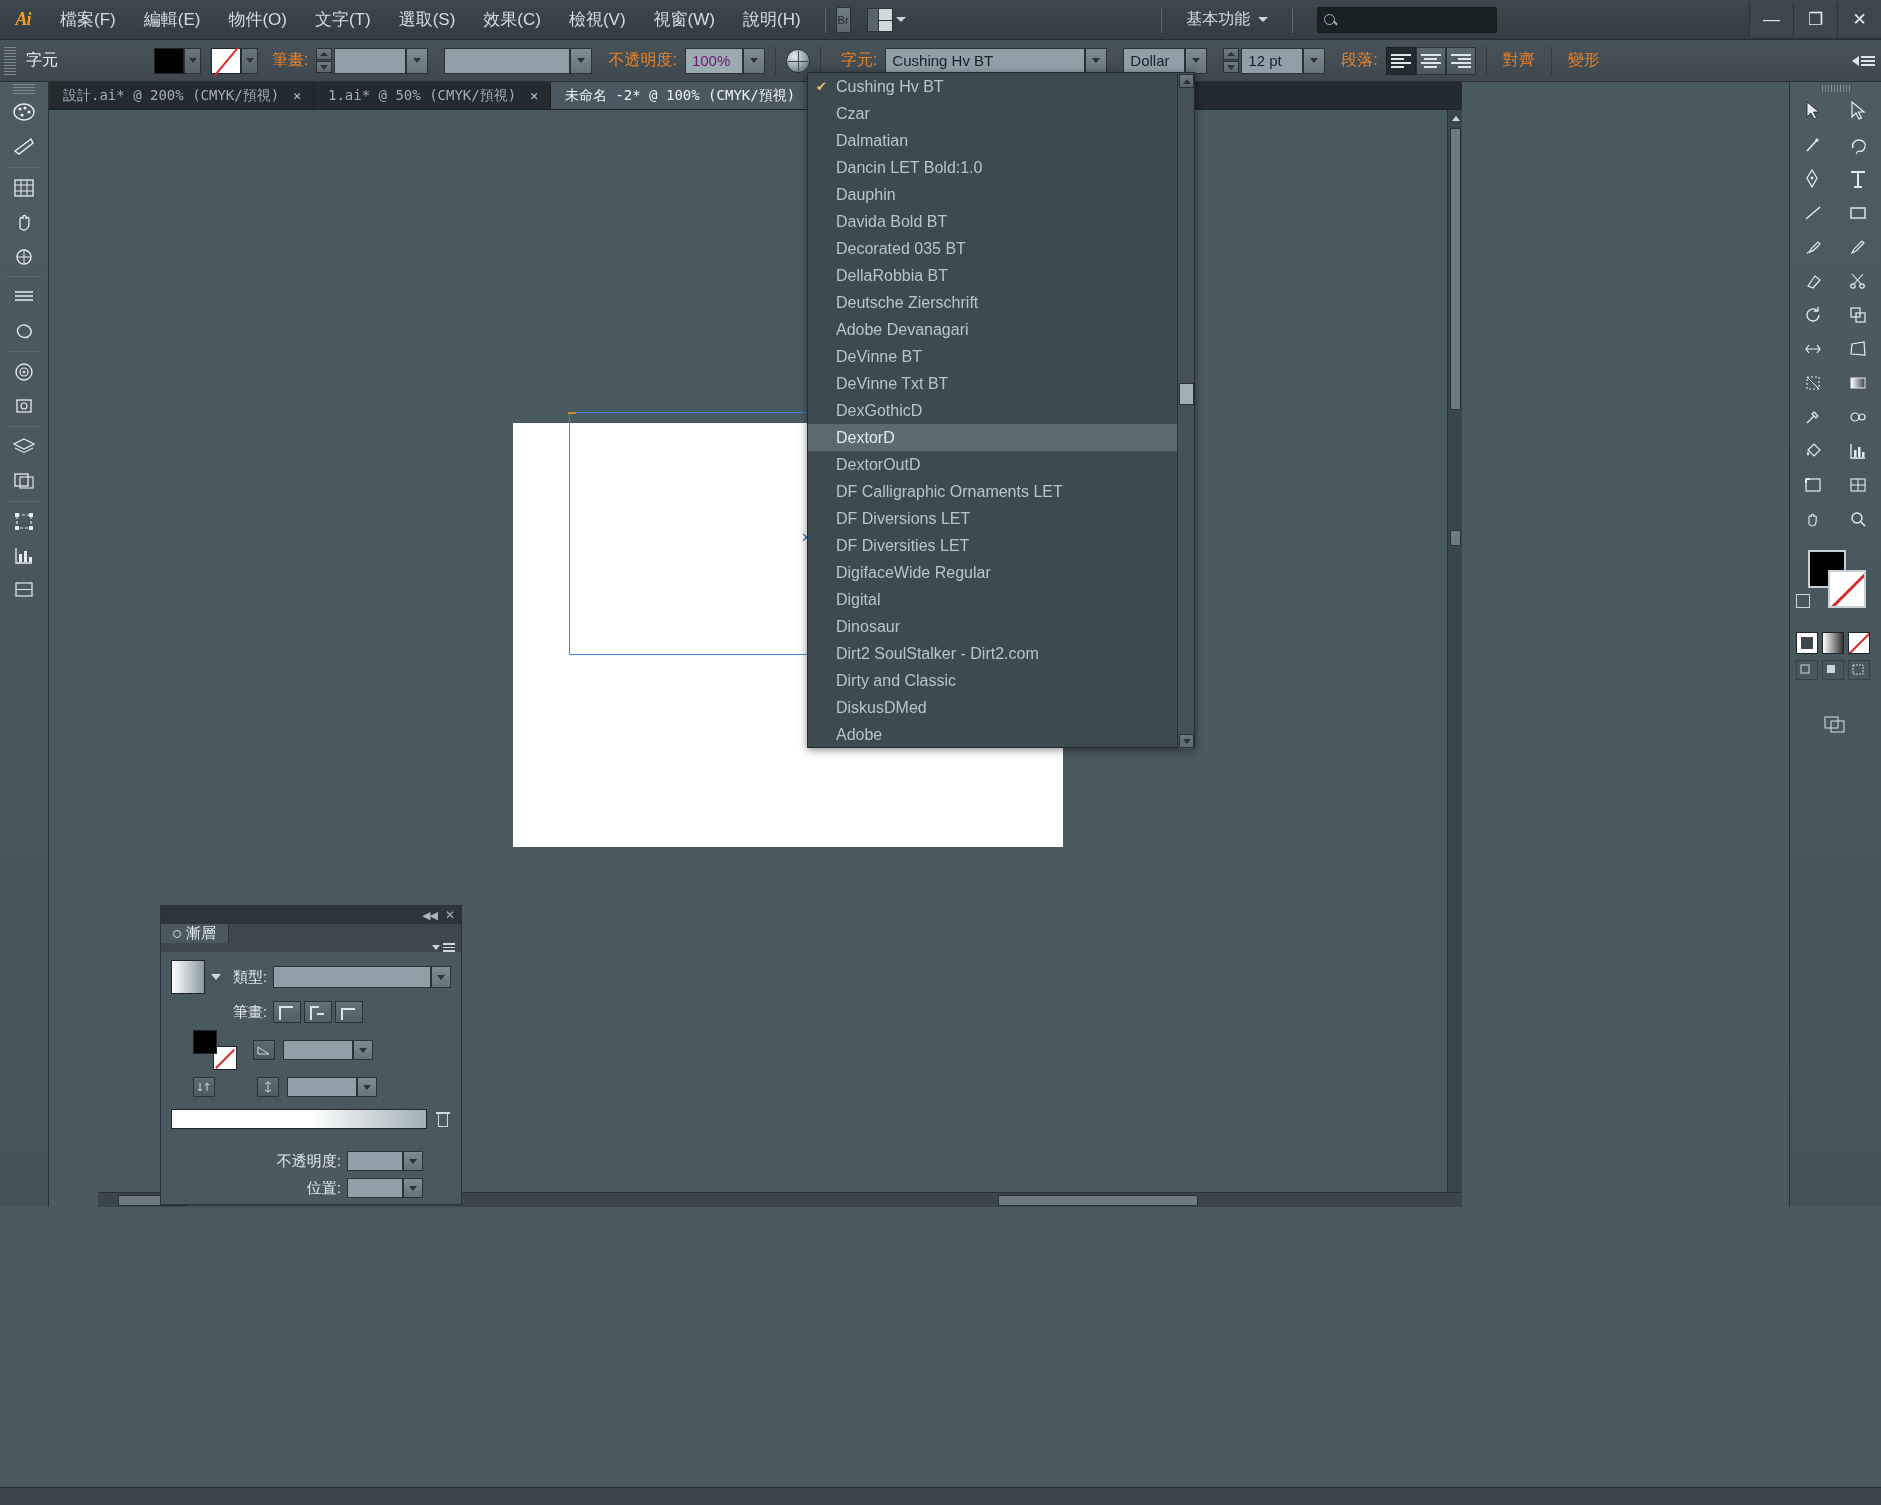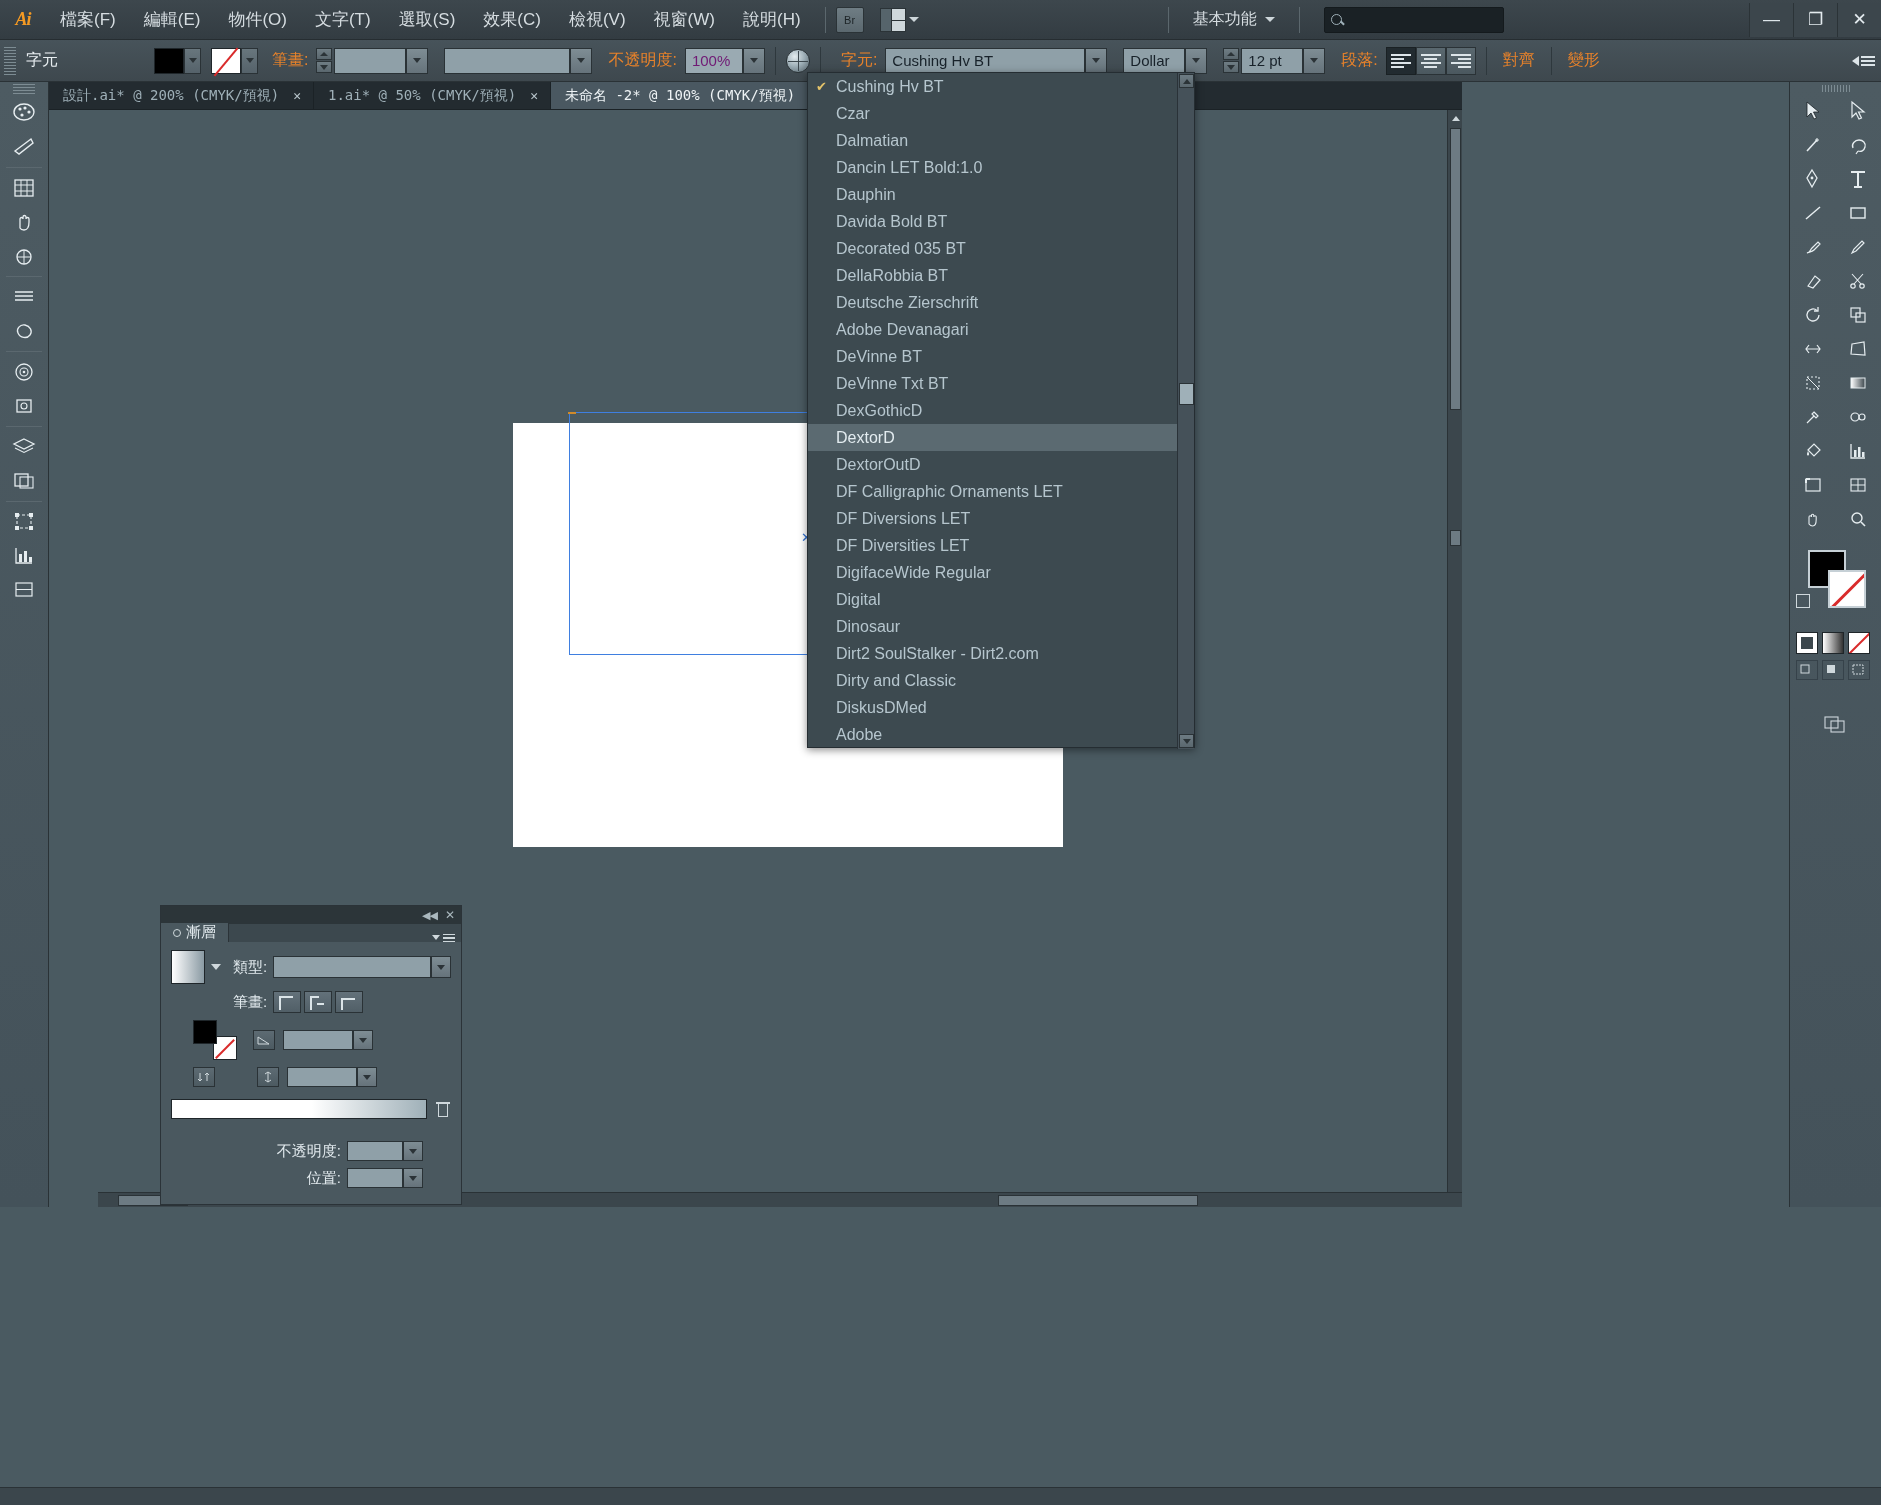--- a/index.html
+++ b/index.html
@@ -24,21 +24,21 @@
     width: 46px; height: 40px; display: flex; align-items: center; justify-content: center;
     color: #f59a23; font-weight: bold; font-size: 18px; font-style: italic;
     letter-spacing: -1px; font-family: "Liberation Serif", serif;
   }
   .menu-item {
     color: #d6dde1; font-size: 17px; padding: 0 14px; height: 40px;
     display: flex; align-items: center; white-space: nowrap;
   }
   .mb-sep { width: 1px; height: 26px; background: #5b676d; margin: 0 10px; }
   .br-btn {
-    width: 28px; height: 26px; background: linear-gradient(#6f7d84,#5b686f);
+    width: 15px; height: 26px; background: linear-gradient(#6f7d84,#5b686f);
     border: 1px solid #2b3337; border-radius: 2px; color: #1d2427;
     font-size: 11px; display: flex; align-items: center; justify-content: center;
     font-weight: normal;
   }
   .arrange-btn {
     display: flex; align-items: center; gap: 3px; margin-left: 16px;
   }
   .arrange-ico {
     width: 26px; height: 24px; background: #cfd8dc; border: 1px solid #2b3337;
     position: relative;
@@ -266,21 +266,21 @@
   .gpanel {
     position: absolute; left: 160px; top: 905px; width: 302px; height: 300px;
     background: #4a585f; border: 1px solid #2b3338;
   }
   .gp-titlebar {
     height: 18px; background: #2c3539; display:flex; align-items:center;
     justify-content: flex-end; padding-right: 6px; gap: 8px;
   }
   .gp-collapse { color:#aab8be; font-size:11px; letter-spacing:-1px; }
   .gp-close { color:#aab8be; font-size:12px; }
-  .gp-tabrow { height: 18px; background:#3c484e; display:flex; align-items:flex-end; }
+  .gp-tabrow { height: 28px; background:#3c484e; display:flex; align-items:flex-start;flex-direction:column; }
   .gp-tab {
     background:#4a585f; display:flex; align-items:center; gap:5px; padding: 0 12px;
     color:#e2eaee; font-size:15px; border-right:1px solid #2b3338;
   }
   .gp-dot { width:8px;height:8px;border:1px solid #cfd8dc;border-radius:50%; }
   .gp-menu { margin-left:auto; display:flex; align-items:center; gap:3px; padding-right:6px; }
   .gp-menu .tri { border-top-color:#cfd8dc; }
   .gp-menu .bars { display:flex; flex-direction:column; gap:2px; }
   .gp-menu .bars i { display:block;width:12px;height:1.5px;background:#cfd8dc; }
   .gp-body { padding: 8px 10px; }

